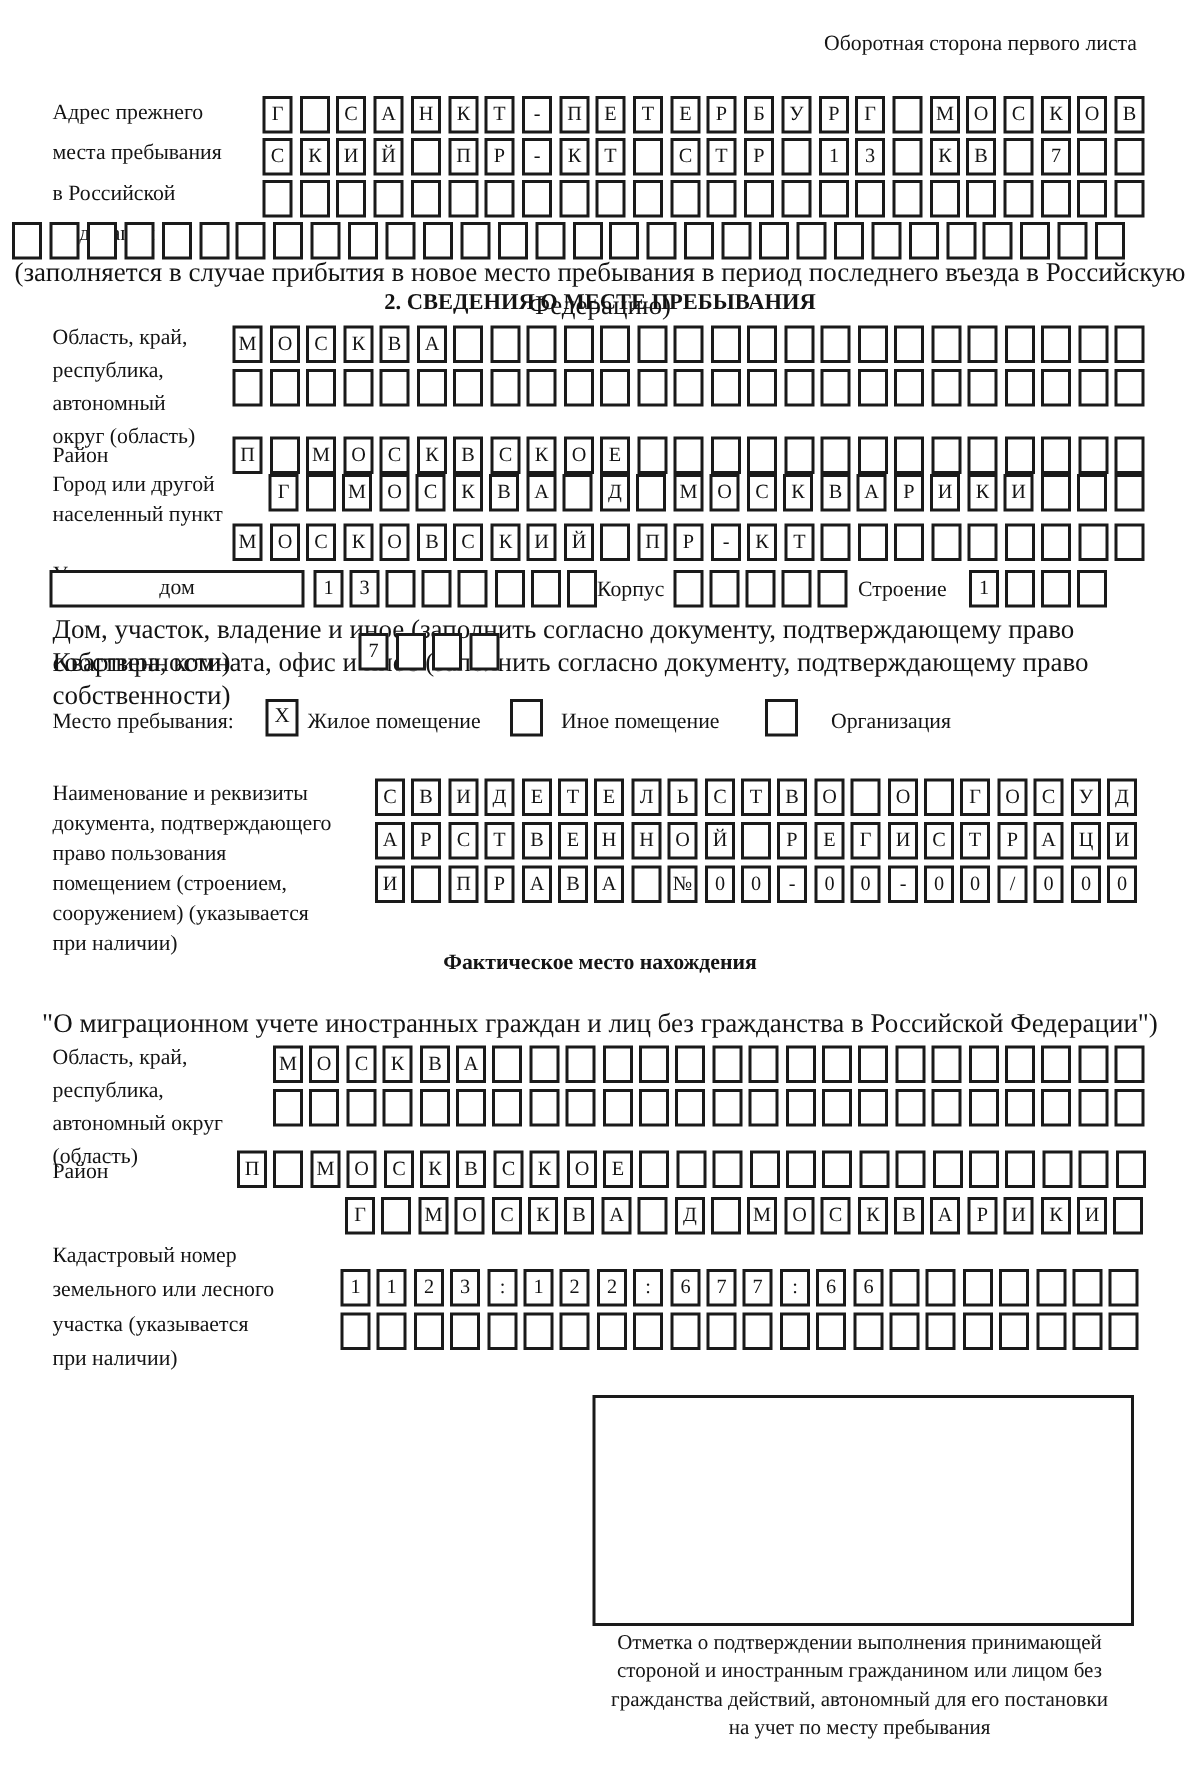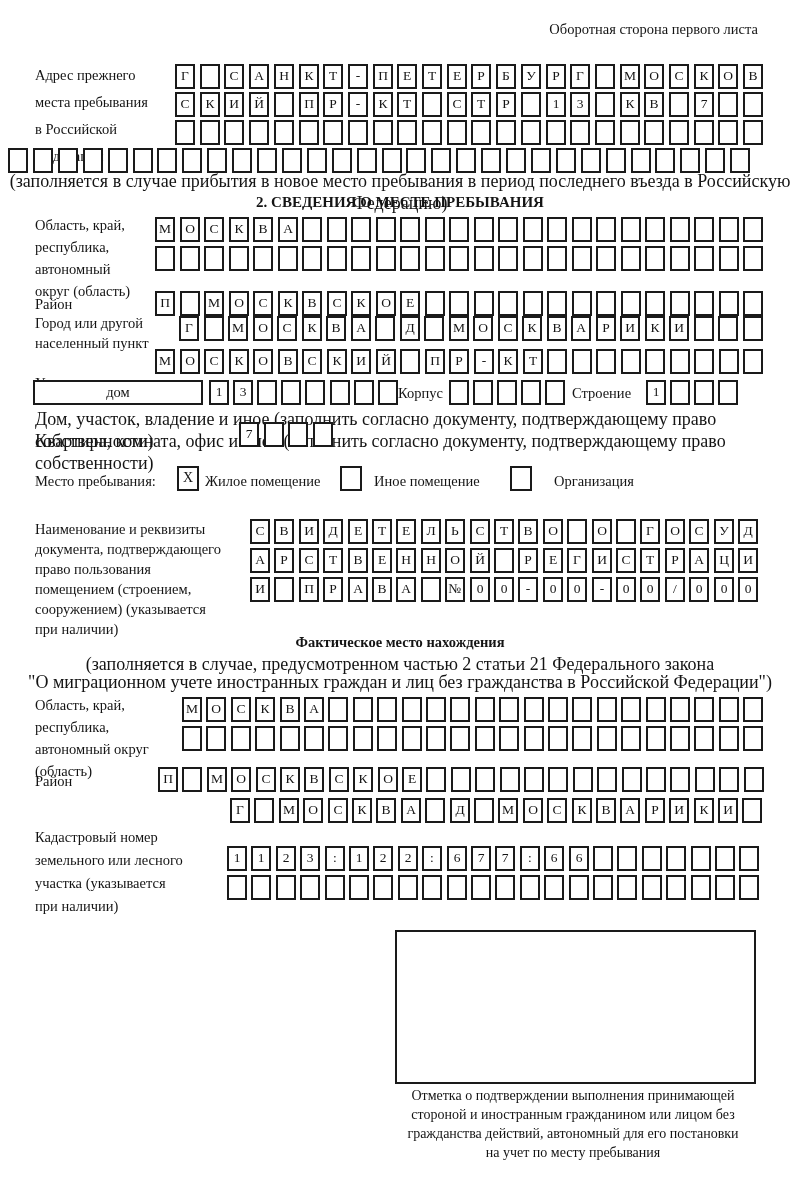--- a/index.html
+++ b/index.html
@@ -70,21 +70,20 @@
 
 
   <div class="txt" style="left:35px;top:519px;line-height:20px;">Наименование и реквизиты
 документа, подтверждающего
 право пользования
 помещением (строением,
 сооружением) (указывается
 при наличии)</div>
 
   <div class="txt bold center" style="top:631px;">Фактическое место нахождения</div>
-  <div class="txt small center" style="top:653px;">(заполняется в случае, предусмотренном частью 2 статьи 21 Федерального закона</div>
   <div class="txt small center" style="top:671px;">"О миграционном учете иностранных граждан и лиц без гражданства в Российской Федерации")</div>
 
   <div class="txt" style="left:35px;top:694px;line-height:22px;">Область, край,
 республика,
 автономный округ
 (область)</div>
   <div class="txt" style="left:35px;top:770px;">Район</div>
   <div class="txt" style="left:35px;top:826px;line-height:23px;">Кадастровый номер
 земельного или лесного
 участка (указывается

